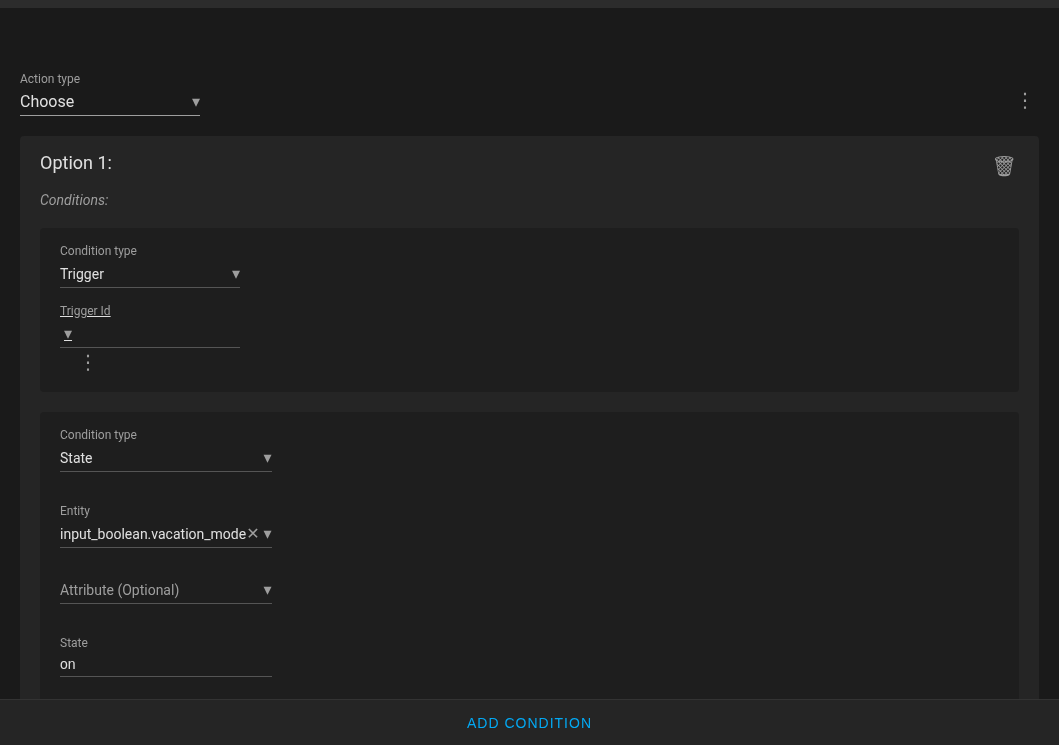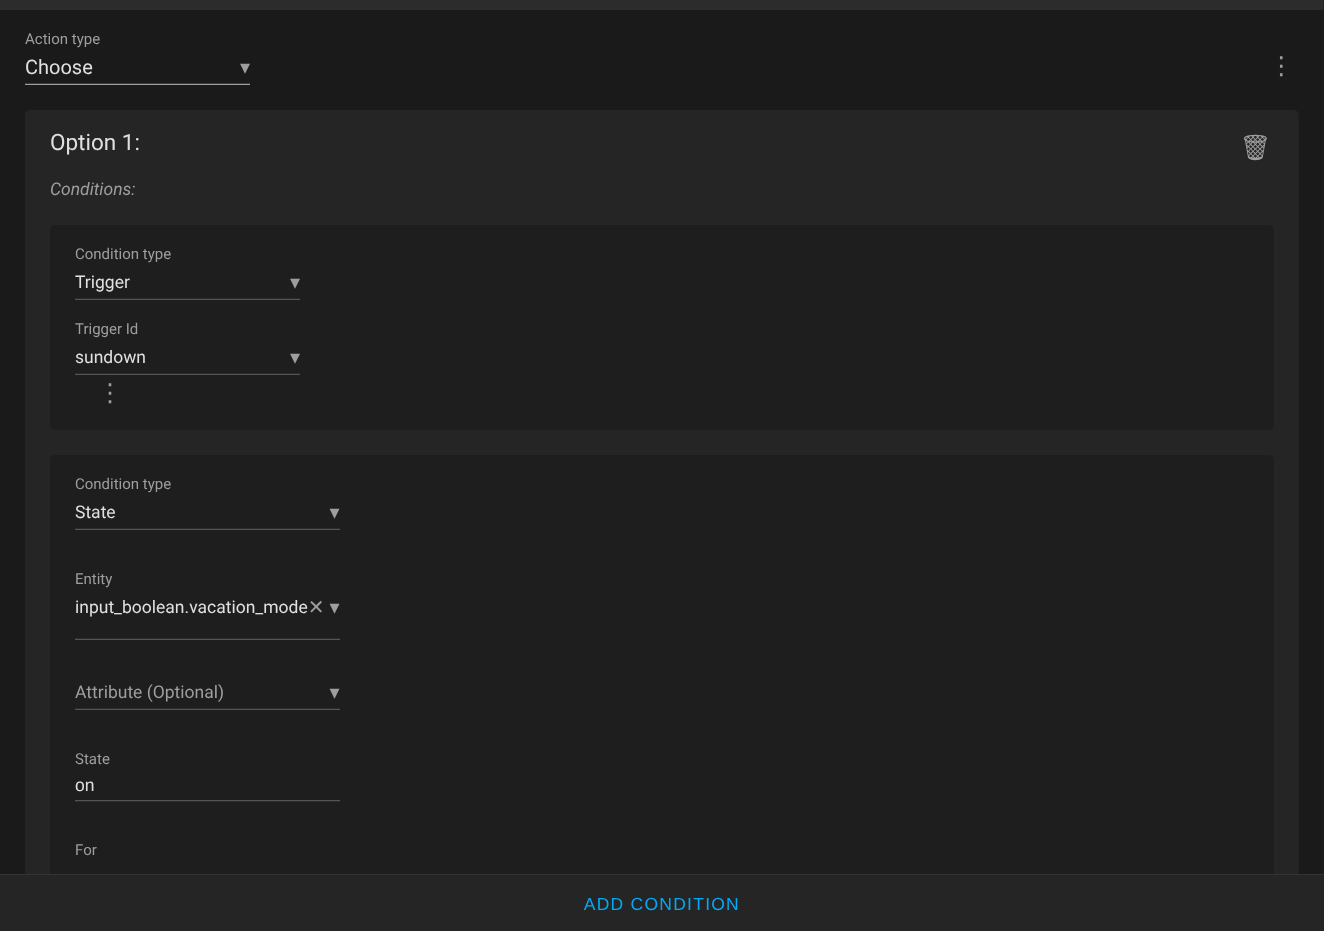--- a/index.html
+++ b/index.html
@@ -21,20 +21,21 @@
     .main-container {
       padding: 16px 20px;
       position: relative;
     }
 
     .action-type-section {
       display: flex;
       align-items: flex-end;
       justify-content: space-between;
       margin-bottom: 20px;
+      margin-top: 48px;
     }
 
     .action-type-left {
       display: flex;
       flex-direction: column;
     }
 
     .field-label {
       font-size: 12px;
       color: #9e9e9e;
@@ -123,20 +124,21 @@
     .condition-fields {
       flex: 1;
     }
 
     .field-row {
       margin-bottom: 16px;
     }
 
     .field-row:last-child {
       margin-bottom: 0;
+      text-decoration: underline;
     }
 
     .small-select-wrapper {
       display: flex;
       align-items: center;
       border-bottom: 1px solid #555;
       padding-bottom: 4px;
       min-width: 180px;
       cursor: pointer;
       gap: 12px;
@@ -153,21 +155,21 @@
       font-size: 20px;
       cursor: pointer;
       padding: 2px;
       margin-left: 16px;
     }
 
     .entity-field {
       display: flex;
       align-items: center;
       border-bottom: 1px solid #555;
-      padding-bottom: 16px;
+      padding-bottom: 4px;
       width: 100%;
     }
 
     .entity-value {
       flex: 1;
       font-size: 14px;
       color: #e0e0e0;
     }
 
     .entity-icons {
@@ -286,21 +288,20 @@
           <div class="field-row">
             <div class="field-label">Condition type</div>
             <div class="small-select-wrapper">
               <span class="small-select-value">Trigger</span>
               <span class="select-arrow">▾</span>
             </div>
           </div>
           <div class="field-row">
             <div class="field-label">Trigger Id</div>
             <div class="small-select-wrapper">
-              <span class="small-select-value">sundown</span>
               <span class="select-arrow">▾</span>
             </div>
           </div>
         </div>
         <div class="condition-more">⋮</div>
       </div>
     </div>
 
     <div class="condition-block">
       <div class="condition-header">

